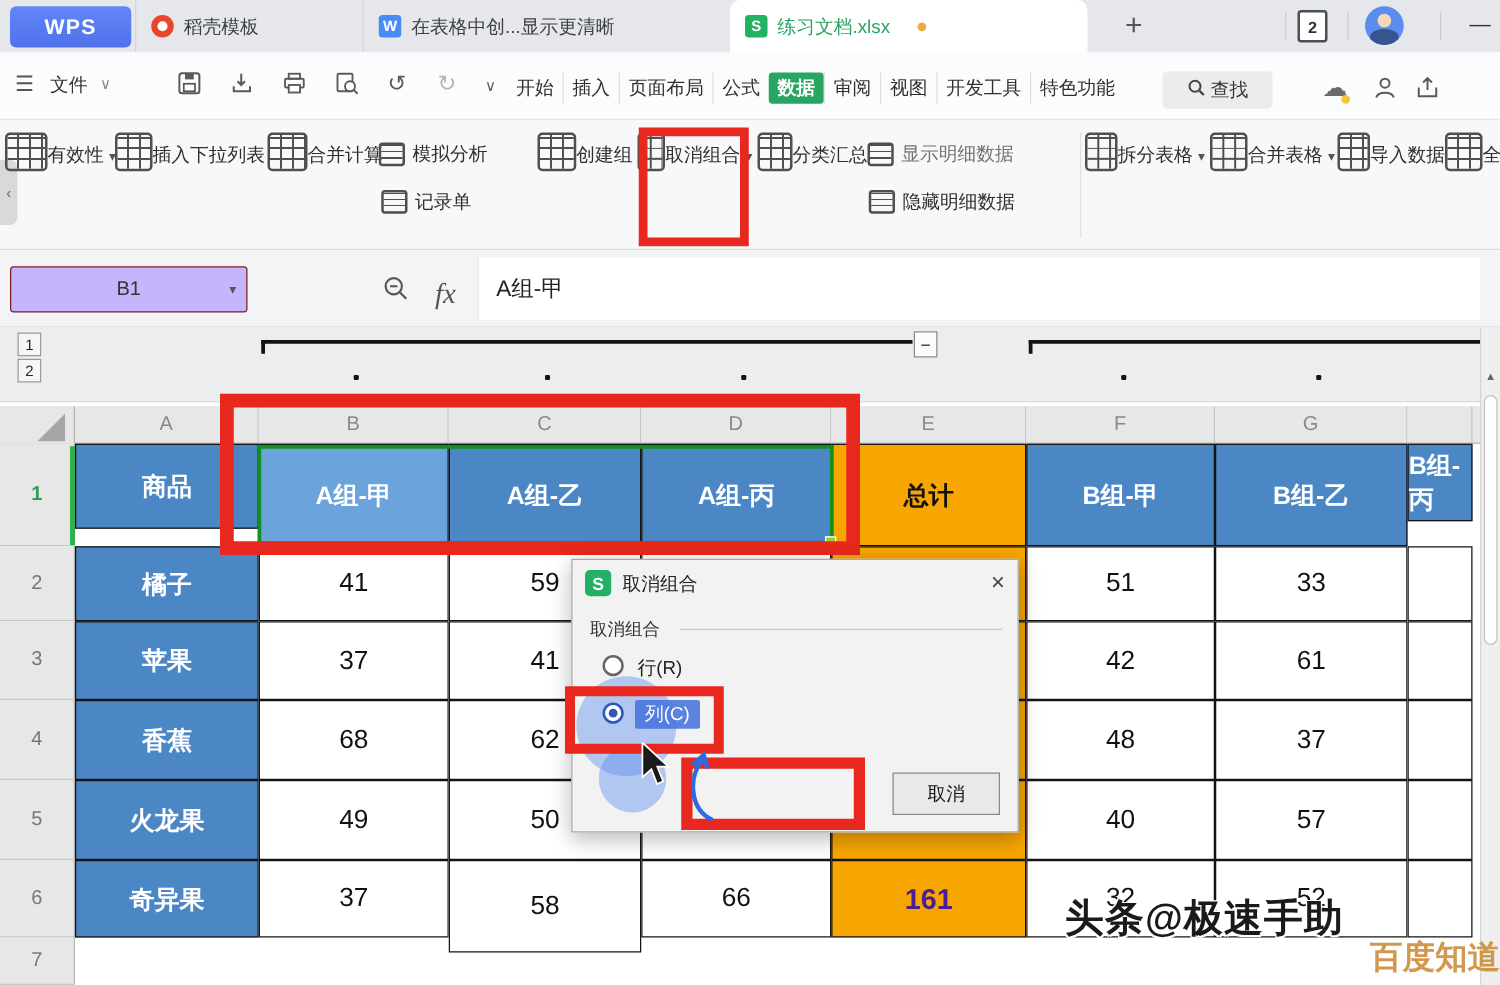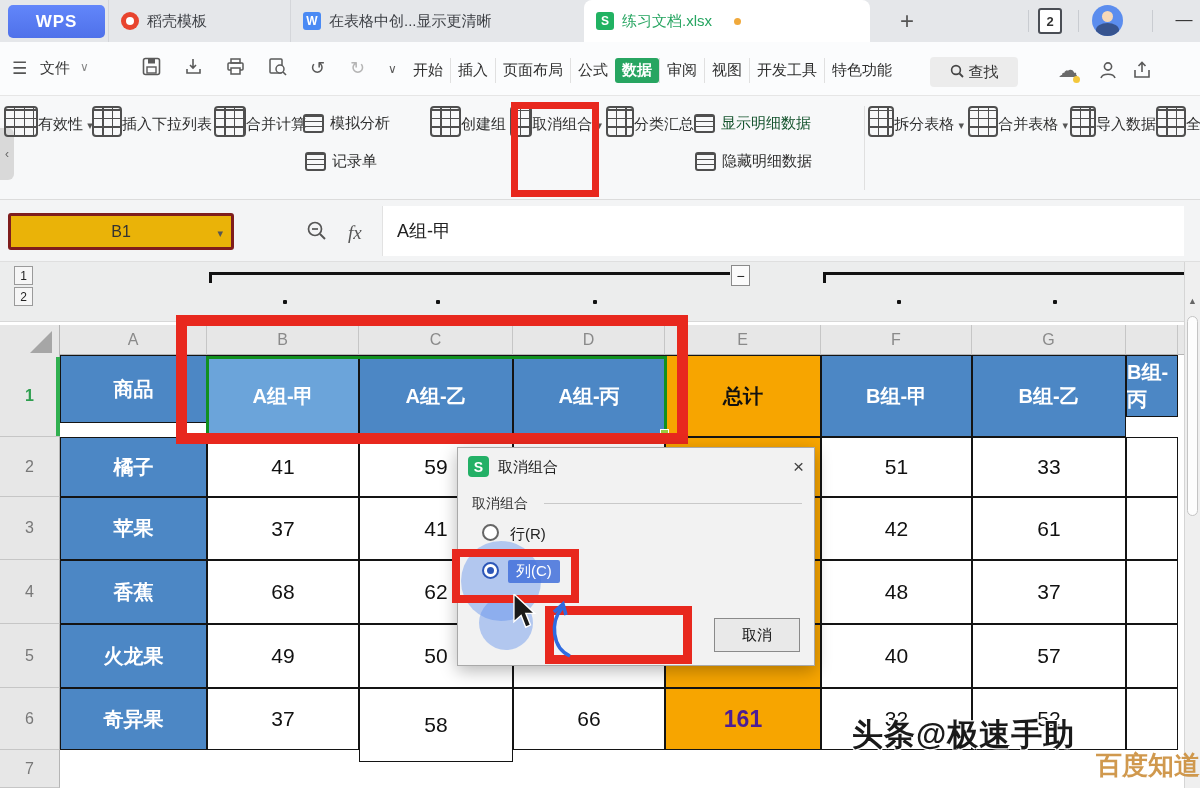--- a/index.html
+++ b/index.html
@@ -54,24 +54,24 @@
      repeating-linear-gradient(0deg,transparent 0 7px,#4f4f4f 7px 8.5px),
      repeating-linear-gradient(90deg,transparent 0 8px,#4f4f4f 8px 9.5px)}
   .tb-small{position:absolute;display:flex;align-items:center;gap:6px}
   .gicon-s{width:17px;height:15px;border:2px solid #4f4f4f;border-radius:3px;background-image:
      repeating-linear-gradient(0deg,transparent 0 4px,#4f4f4f 4px 5px)}
   .drop{font-size:11px;color:#555}
   #tb-sep{left:864px;top:106px;width:1px;height:84px;background:#e0e0e0}
 
   
   #formulabar{left:0;top:200px;width:1200px;height:62px;background:#f3f4f5;border-bottom:1px solid #dfdfdf}
-  #namebox{left:8px;top:213px;width:226px;height:37px;background:#eab308;border:3px solid #7f1d1d;border-radius:3px;
+  #namebox{left:8px;top:213px;width:190px;height:37px;background:#c4b5fd;border:1px solid #7f1d1d;border-radius:3px;
            display:flex;align-items:center;justify-content:center;font-size:16px;color:#333}
   #namebox .drop{position:absolute;right:8px;top:11px}
-  #fx-label{left:348px;top:222px;font-family:"Liberation Serif",serif;font-style:italic;font-size:19px;color:#555}
+  #fx-label{left:348px;top:222px;font-family:"Liberation Serif",serif;font-style:italic;font-size:23px;color:#555}
   #fbar-input{left:382px;top:206px;width:802px;height:50px;background:#fff;border-left:1px solid #e2e2e2;
               display:flex;align-items:center;padding-left:14px;font-size:18px;color:#222}
 
   
   #outline{left:0;top:262px;width:1200px;height:60px;background:#eceded;border-bottom:1px solid #d8d8d8}
   .lvl-btn{left:14px;width:19px;height:19px;background:#f6f6f6;border:1px solid #9a9a9a;font-size:12px;color:#222;
            display:flex;align-items:center;justify-content:center}
   .bracket{background:#121212}
   #minus-btn{left:731px;top:265px;width:19px;height:21px;background:#fbfbfb;border:1px solid #8a8a8a;
              font-size:14px;color:#222;display:flex;align-items:center;justify-content:center}
@@ -264,21 +264,21 @@
     <div class="tb-big" style="left: 510px; top: 106px; width: 92px;">
       <div class="gicon"></div>
       <div class="tb-label">取消组合 <div class="drop" style="display: inline;">▾</div></div>
     </div>
     <div class="tb-big" style="left: 606px; top: 106px; width: 88px;">
       <div class="gicon"></div>
       <div class="tb-label">分类汇总</div>
     </div>
     <div class="tb-small" style="left: 694px; top: 114px; width: 168px;">
       <div class="gicon-s"></div>
-      <div style="font-size: 15px; color: #14532d; white-space: nowrap; text-align: right;">显示明细数据</div>
+      <div style="font-size: 15px; color: #737373; white-space: nowrap; text-align: right;">显示明细数据</div>
     </div>
     <div class="tb-small" style="left: 695px; top: 152px; width: 168px;">
       <div class="gicon-s"></div>
       <div style="font-size: 15px; color: rgb(47, 47, 47); white-space: nowrap;">隐藏明细数据</div>
     </div>
     <div class="tb-big" style="left: 868px; top: 106px; width: 96px;">
       <div class="gicon"></div>
       <div class="tb-label">拆分表格 <div class="drop" style="display: inline;">▾</div></div>
     </div>
     <div class="tb-big" style="left: 968px; top: 106px; width: 100px;">

